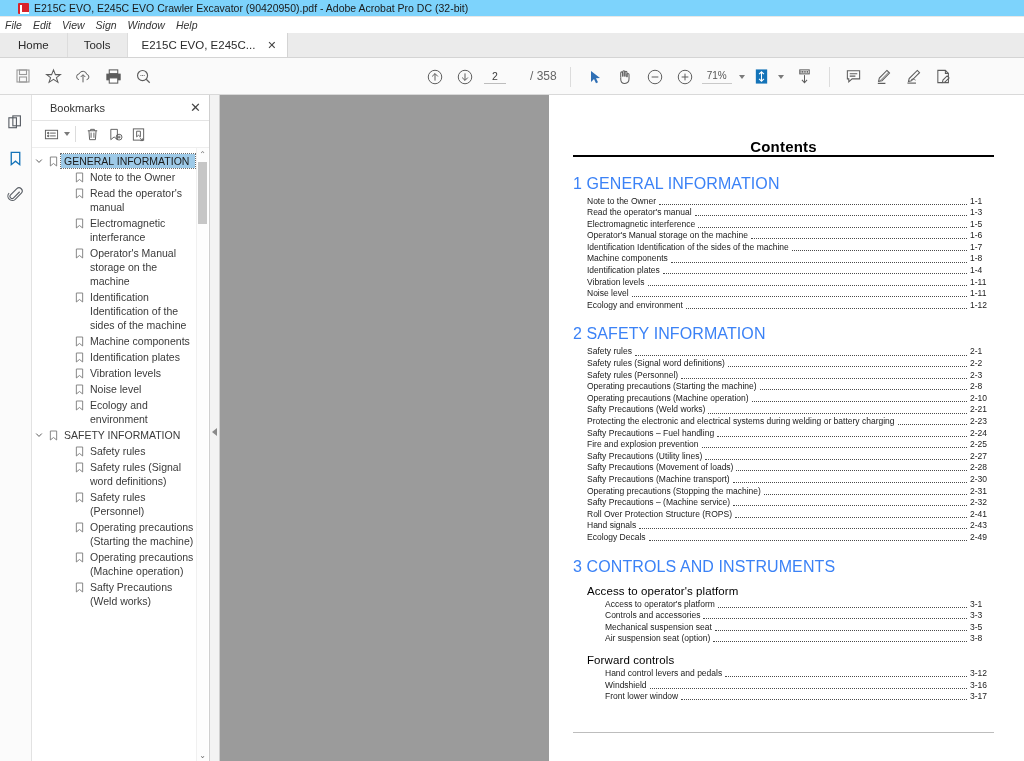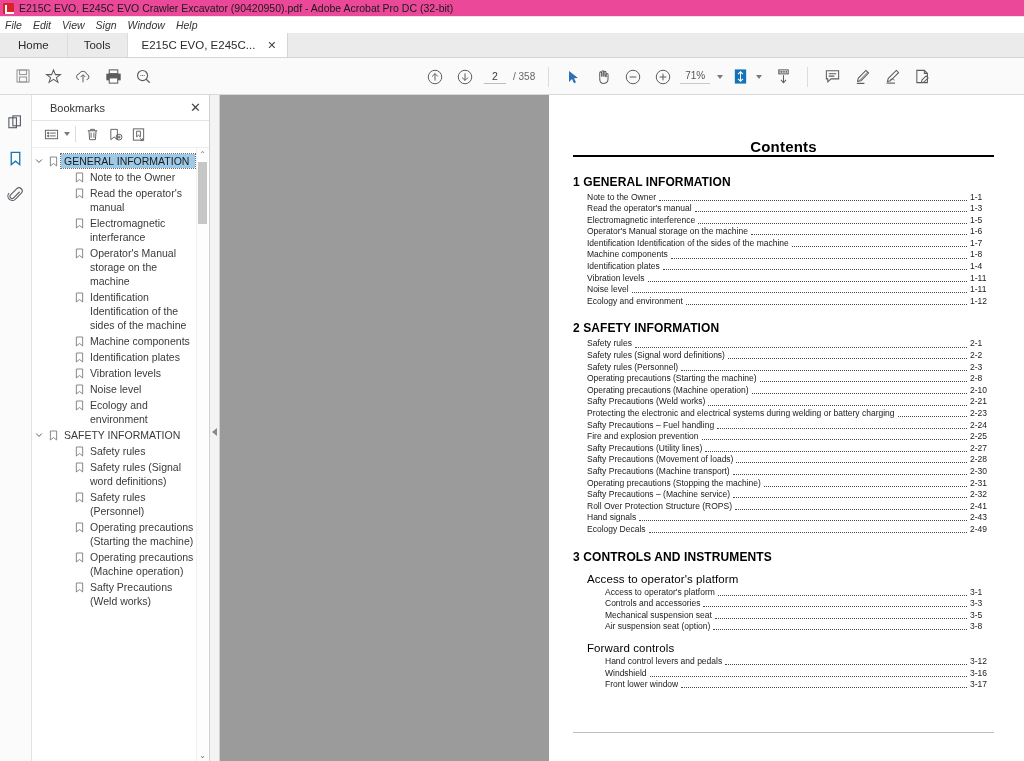--- a/index.html
+++ b/index.html
@@ -6,24 +6,24 @@
   html, body {
     width: 1024px; height: 761px;
     font-family: "Liberation Sans", sans-serif;
     background: #ffffff;
     overflow: hidden;
   }
   #app { width: 1024px; height: 761px; position: relative; display: flex; flex-direction: column; }
 
   
   .titlebar {
-    height: 17px; background: #ec4899;
+    height: 17px; background: #7dd3fc;
     display: flex; align-items: center;
     border-bottom: 1px solid #e8e8e8;
-    padding-left: 3px; flex: 0 0 17px;
+    padding-left: 18px; flex: 0 0 17px;
   }
   .titlebar .pdf-logo {
     width: 11px; height: 11px; margin-right: 5px;
     background: #d8232a; border-radius: 1px;
     position: relative; flex: 0 0 11px;
   }
   .titlebar .pdf-logo::after {
     content: ""; position: absolute; left: 2px; top: 2px;
     width: 7px; height: 7px;
     border-left: 2px solid #fff; border-bottom: 2px solid #fff;
@@ -83,21 +83,21 @@
   .tb-sep { width: 1px; height: 20px; background: #dcdcdc; margin: 0 9px; }
   .page-field {
     display: flex; align-items: baseline; font-size: 10.5px; color: #444;
     margin: 0 4px;
   }
   .page-field .pg-num {
     width: 22px; text-align: center; border-bottom: 1px solid #bdbdbd;
     color: #3a3a3a; font-size: 10.5px; padding-bottom: 1px;
     background: transparent;
   }
-  .page-field .pg-total { margin-left: 7px; color: #666; font-size: 10px; }
+  .page-field .pg-total { margin-left: 24px; color: #666; font-size: 12px; }
   .zoom-field {
     display: flex; align-items: center; margin: 0 2px;
   }
   .zoom-field .zoom-val {
     font-size: 10px; color: #555; width: 30px; text-align: center;
     border-bottom: 1px solid #c9c9c9; padding-bottom: 2px;
   }
   .caret {
     width: 0; height: 0; border-left: 3.5px solid transparent;
     border-right: 3.5px solid transparent; border-top: 4px solid #7a7a7a;
@@ -210,22 +210,22 @@
   .page-inner { width: 100%; }
 
   .doc-title {
     text-align: center; font-family: "Liberation Sans", sans-serif;
     font-size: 15px; font-weight: bold; color: #000;
     margin-top: 13px; letter-spacing: 0.2px;
   }
   .title-rule { height: 1.5px; background: #000; margin-bottom: 18px; }
 
   .toc-chapter {
-    font-size: 12px; color: #000000; margin-bottom: 3px;
-    letter-spacing: 0.1px; font-weight: 700;
+    font-size: 16px; color: #3b82f6; margin-bottom: 3px;
+    letter-spacing: 0.1px; font-weight: 400;
   }
   .toc-section-head {
     font-size: 11.5px; color: #000; margin: 9px 0 2px 14px;
     letter-spacing: 0.1px;
   }
   .toc-chapter-block { margin-bottom: 14px; }
   .toc-entry {
     display: flex; align-items: flex-end; font-size: 8.5px; color: #1a1a1a;
     line-height: 11.6px; padding-left: 14px;
   }

